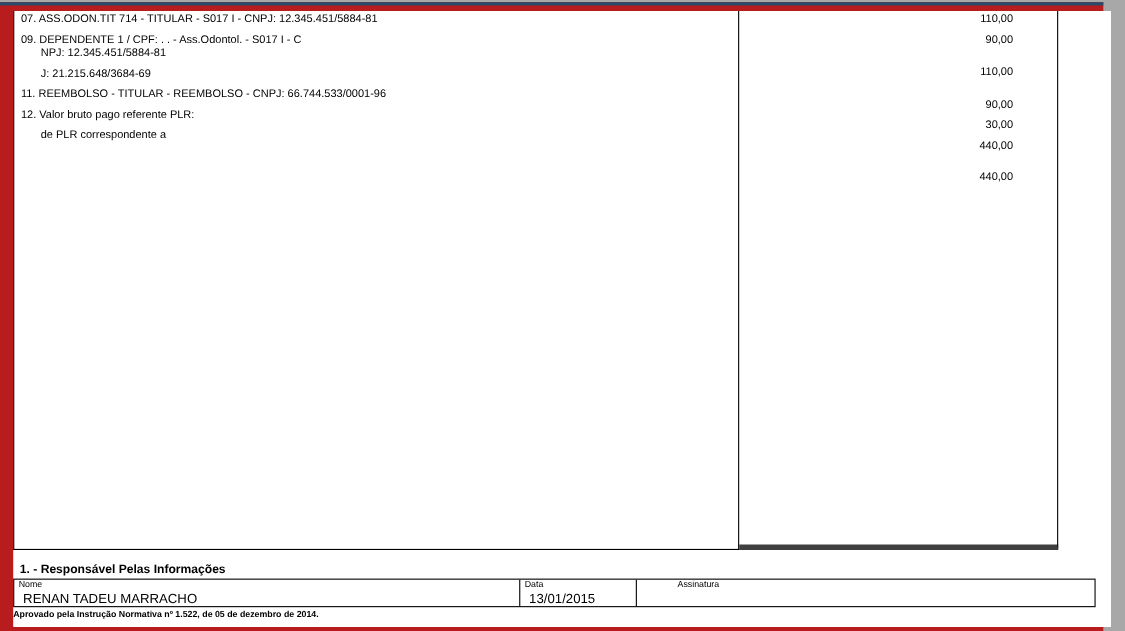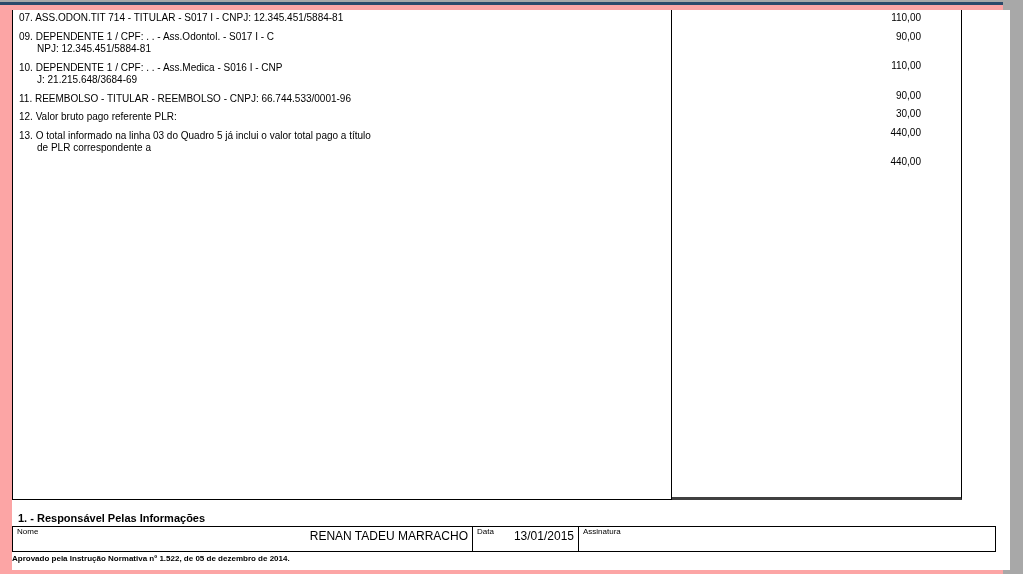--- a/index.html
+++ b/index.html
@@ -5,21 +5,21 @@
   * { box-sizing: border-box; margin: 0; padding: 0; }
   body {
     font-family: Arial, Helvetica, sans-serif;
     font-size: 10px;
     background: #a8a8a8;
     width: 1023px;
     height: 574px;
     overflow: hidden;
   }
   .outer {
-    background: #fca5a5;
+    background: #b91c1c;
     margin: 2px 0 0 0;
     width: 1003px;
     height: 572px;
     position: relative;
     border-top: 3px solid #2b4a6a;
     padding-top: 2px;
   }
   .page {
     position: absolute;
     left: 12px;
@@ -45,21 +45,21 @@
     border-right: 1px solid #000;
     border-bottom: 1px solid #000;
   }
   .val-col {
     position: absolute;
     left: 660px;
     top: 0;
     width: 290px;
     height: 490px;
     border-right: 1px solid #000;
-    border-bottom: 3px solid #404040;
+    border-bottom: 5px solid #404040;
   }
   .row { padding: 2px 6px 4px 6px; line-height: 1.25; }
   .row .l2 { padding-left: 18px; display: block; }
   .val-row { text-align: right; padding: 2px 40px 4px 6px; line-height: 1.25; }
   .val-sp  { height: 11px; }
 
   .sec8-title {
     position: absolute;
     left: 6px;
     top: 502px;
@@ -72,29 +72,29 @@
     top: 516px;
     width: 984px;
     height: 26px;
     border: 1px solid #000;
     display: flex;
   }
   .sec8-cell {
     border-right: 1px solid #000;
     padding: 1px 4px;
     display: flex;
-    flex-direction: row;
+    flex-direction: column;
     justify-content: space-between;
   }
   .sec8-cell:last-child { border-right: none; }
   .sec8-cell .lab { font-size: 8px; line-height: 1; }
   .sec8-cell .val { font-size: 12px; padding-left: 4px; padding-top: 1px; }
   .c-nome { width: 460px; }
   .c-data { width: 106px; }
-  .c-assi { flex: 1; }
+  .c-assi { flex: 1; margin-left: 33px; }
 
   .footnote {
     position: absolute;
     left: 0;
     top: 544px;
     font-size: 8px;
     font-weight: bold;
   }
 </style>
 </head>
@@ -106,31 +106,29 @@
     <div class="content-box">
       <div class="desc-col">
         <div class="row">
           <span>07. ASS.ODON.TIT 714           - TITULAR - S017 I - CNPJ: 12.345.451/5884-81</span>
         </div>
         <div class="row">
           <span>09. DEPENDENTE 1           / CPF:  .   .   - Ass.Odontol. - S017 I - C</span>
           <span class="l2">NPJ: 12.345.451/5884-81</span>
         </div>
         <div class="row">
-          <span>10. DEPENDENTE 1           / CPF:  .   .   - Ass.Medica - S016 I - CNP</span>
           <span class="l2">J: 21.215.648/3684-69</span>
         </div>
         <div class="row">
           <span>11. REEMBOLSO            - TITULAR - REEMBOLSO - CNPJ: 66.744.533/0001-96</span>
         </div>
         <div class="row">
           <span>12. Valor bruto pago referente PLR:</span>
         </div>
         <div class="row">
-          <span>13. O total informado na linha 03 do Quadro 5 já inclui o valor total pago a título</span>
           <span class="l2">de PLR correspondente a</span>
         </div>
       </div>
 
       <div class="val-col">
         <div class="val-row">110,00</div>
         <div class="val-row">90,00</div>
         <div class="val-sp"></div>
         <div class="val-row">110,00</div>
         <div class="val-sp"></div>

